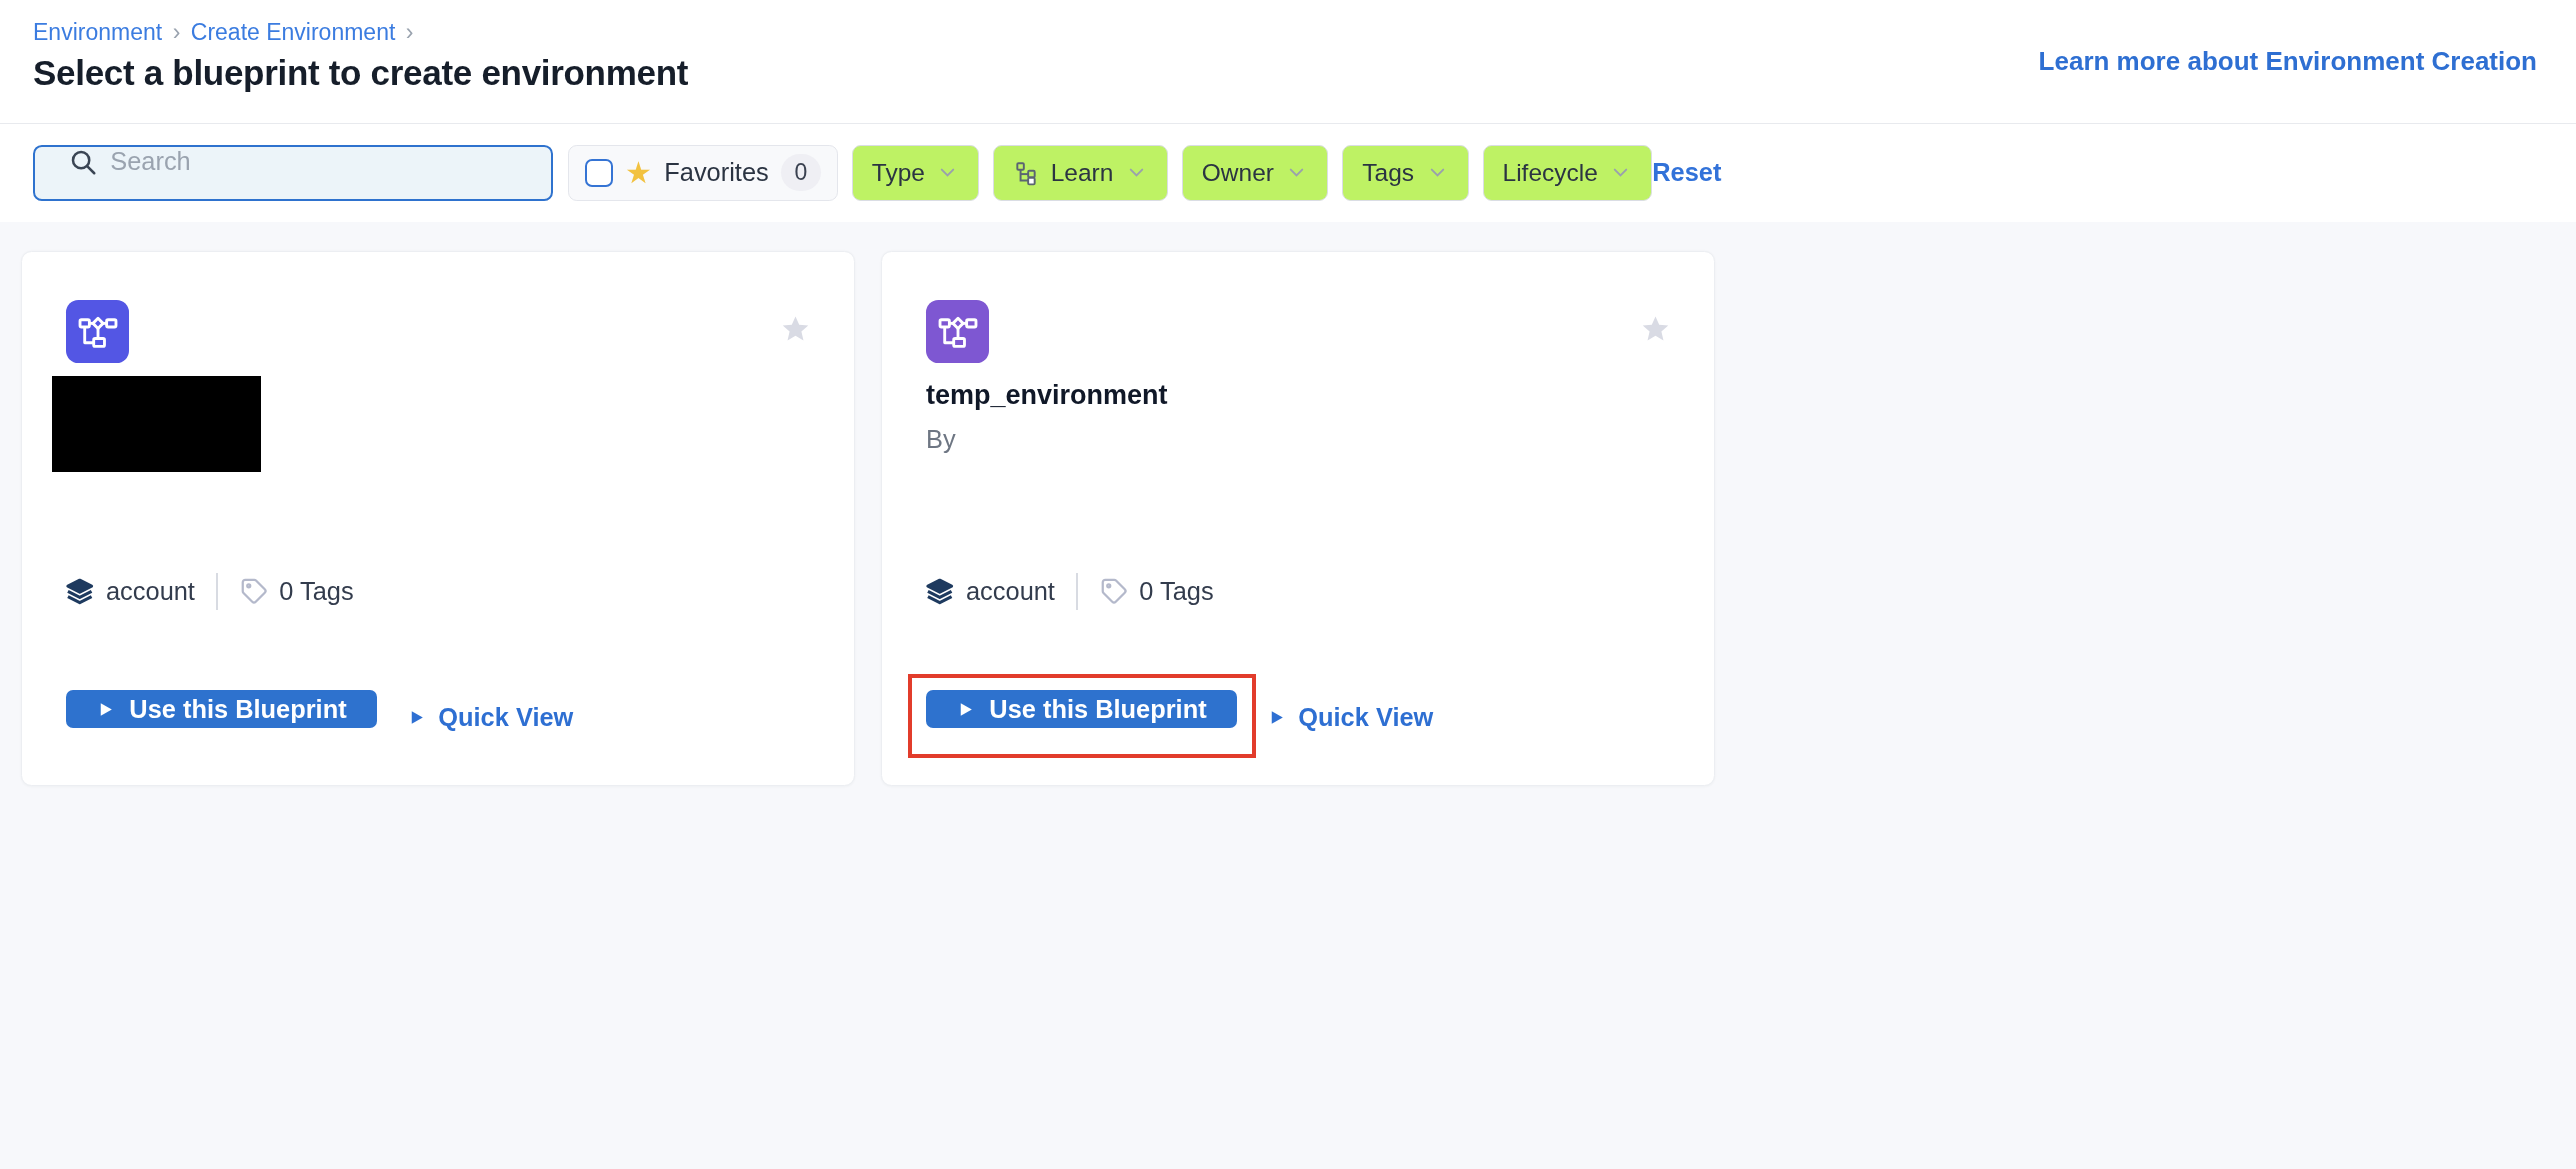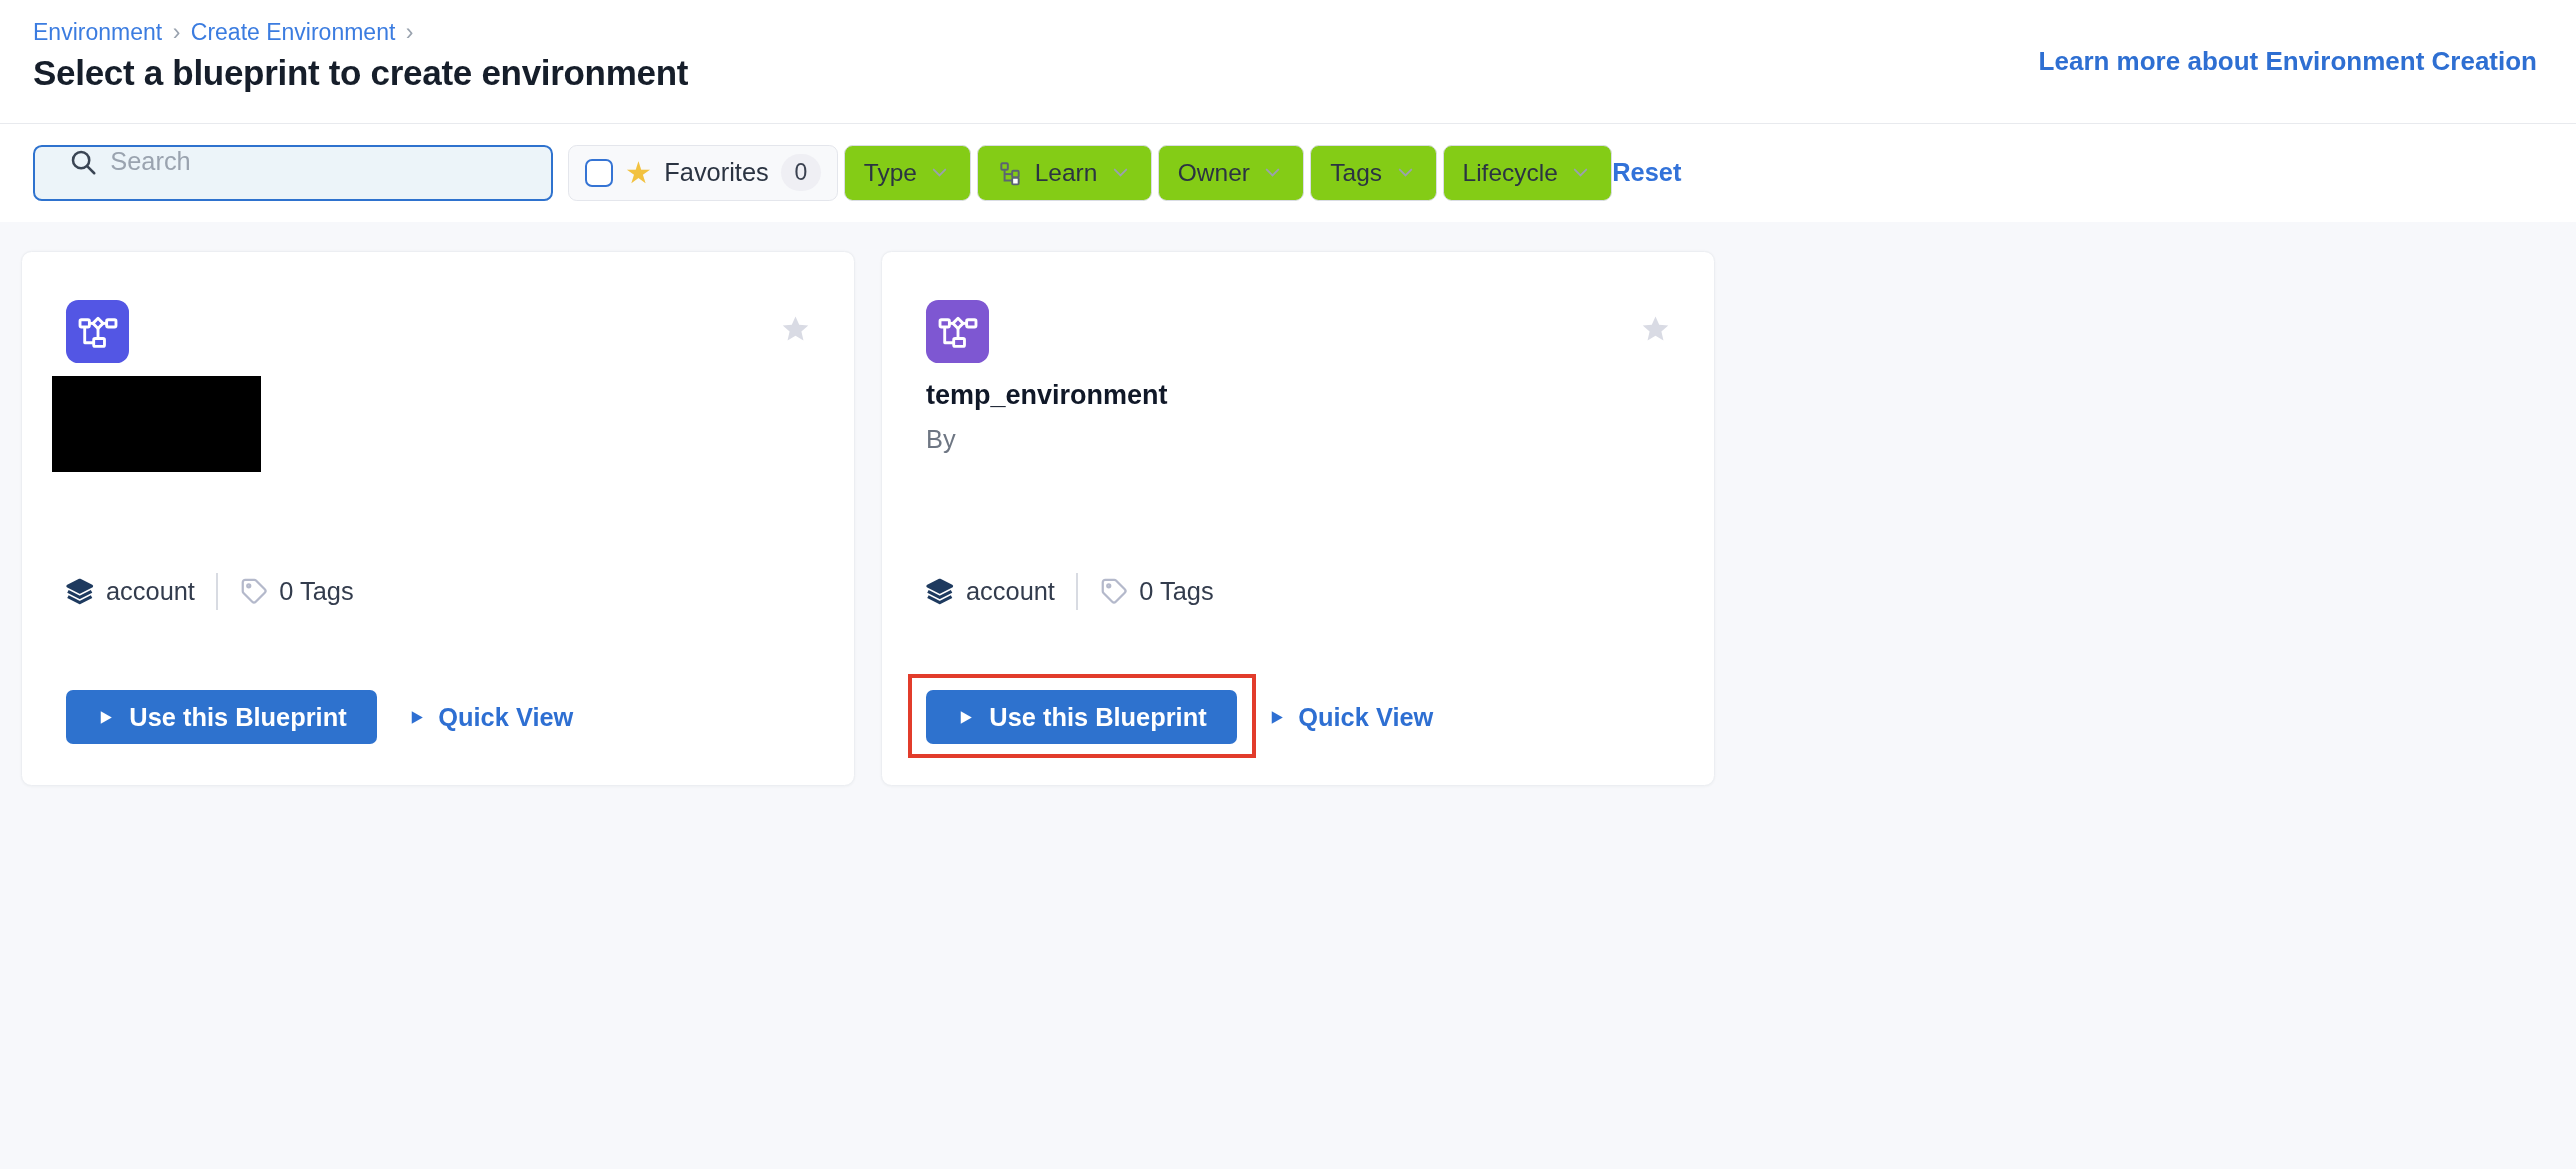--- a/index.html
+++ b/index.html
@@ -39,21 +39,21 @@
   }
   .checkbox { width:28px; height:28px; border:2.6px solid #3574d4; border-radius:7px; background:#fff; flex:none; }
   .chip-label { font-size:25.4px; color:#2b3442; white-space:nowrap; }
   .count-badge {
     background:#efeff4; border-radius:875px; min-width:40px; height:37px; padding:0 13px;
     display:flex; align-items:center; justify-content:center; font-size:23px; color:#3a4150;
   }
   .fav-star-small { font-size:30px; line-height:1; color:#f2c240; }
 
   .dropdown {
-    height:56px; margin-left:6px; border:1.8px solid #dadde4; border-radius:8.8px; background:#84cc16;
+    height:56px; margin-left:14px; border:1.8px solid #dadde4; border-radius:8.8px; background:#bef264;
     display:flex; align-items:center; padding:0 19px; gap:11.4px; flex:none; cursor:pointer;
   }
   .dropdown .dd-label { font-size:24.5px; color:#2b3442; white-space:nowrap; }
   .reset-link { font-size:25.4px; font-weight:700; color:#3272d9; flex:none; }
 
   
   .content {
     position:absolute; top:222px; left:0; right:0; bottom:0; background:#f7f8fb;
     padding:29px 0 0 21px; display:flex; gap:26px;
   }
@@ -70,21 +70,21 @@
   .fav-star { position:absolute; right:42px; top:61px; }
   .redacted-block { position:absolute; left:30px; top:124px; width:209px; height:96px; background:#000; }
   .card-title { position:absolute; left:44px; top:128px; font-size:27px; font-weight:700; color:#101828; }
   .card-byline { position:absolute; left:44px; top:173px; font-size:25.4px; color:#6e7683; }
 
   .meta-row { position:absolute; left:42px; top:319px; height:40px; display:flex; align-items:center; }
   .meta-row .m-label { font-size:25.4px; color:#333c4d; margin-left:10.5px; }
   .meta-row .vdiv { width:1.8px; height:37px; background:#d8dbe2; margin:0 21px; }
 
   .use-btn {
-    position:absolute; left:44px; top:438px; width:311px; height:54px; border:none; border-radius:7px;
+    position:absolute; left:44px; top:438px; width:311px; height:38px; border:none; border-radius:7px;
     background:#2e72ce; color:#fff; font-size:25.4px; font-weight:700; font-family:"Liberation Sans", sans-serif;
     display:flex; align-items:center; justify-content:center; gap:14px; cursor:pointer;
   }
   .quick-view {
     position:absolute; left:385px; top:438px; height:54px; display:flex; align-items:center; gap:12.3px;
     color:#2e6fd2; font-size:25.4px; font-weight:700;
   }
   .highlight-rect {
     position:absolute; left:26px; top:422px; width:348px; height:84px;
     border:4.4px solid #e23c2b; pointer-events:none;

